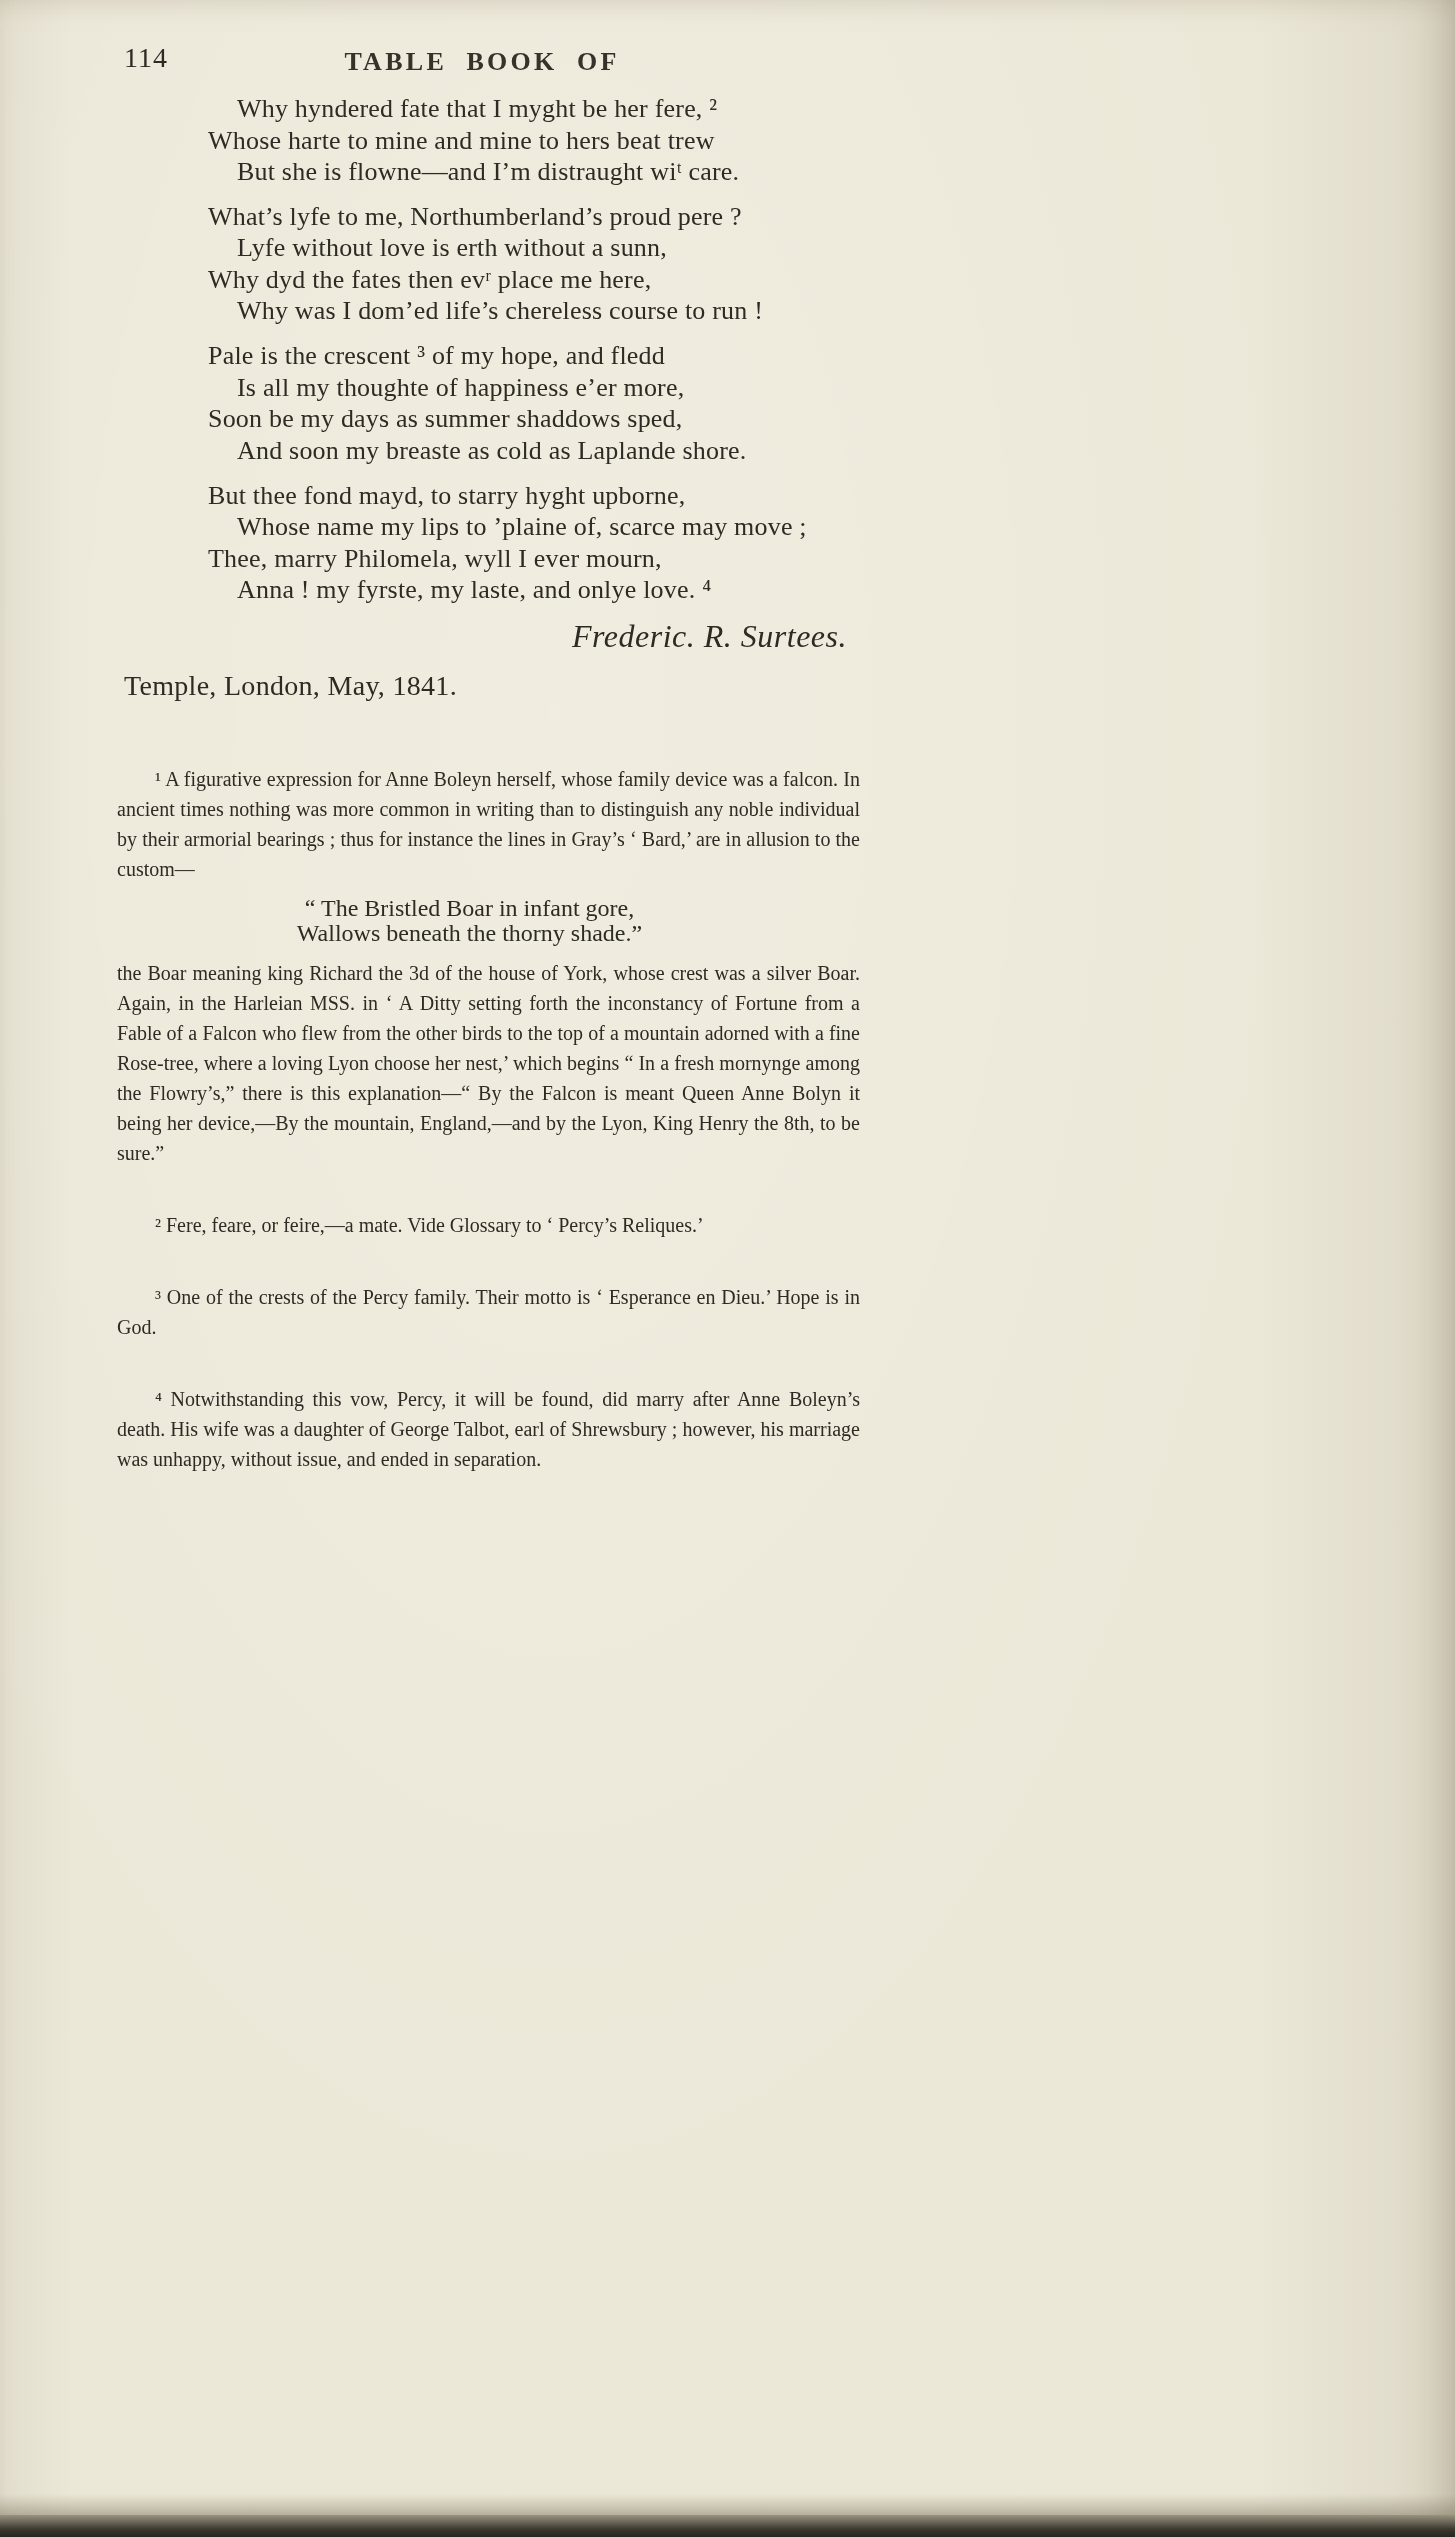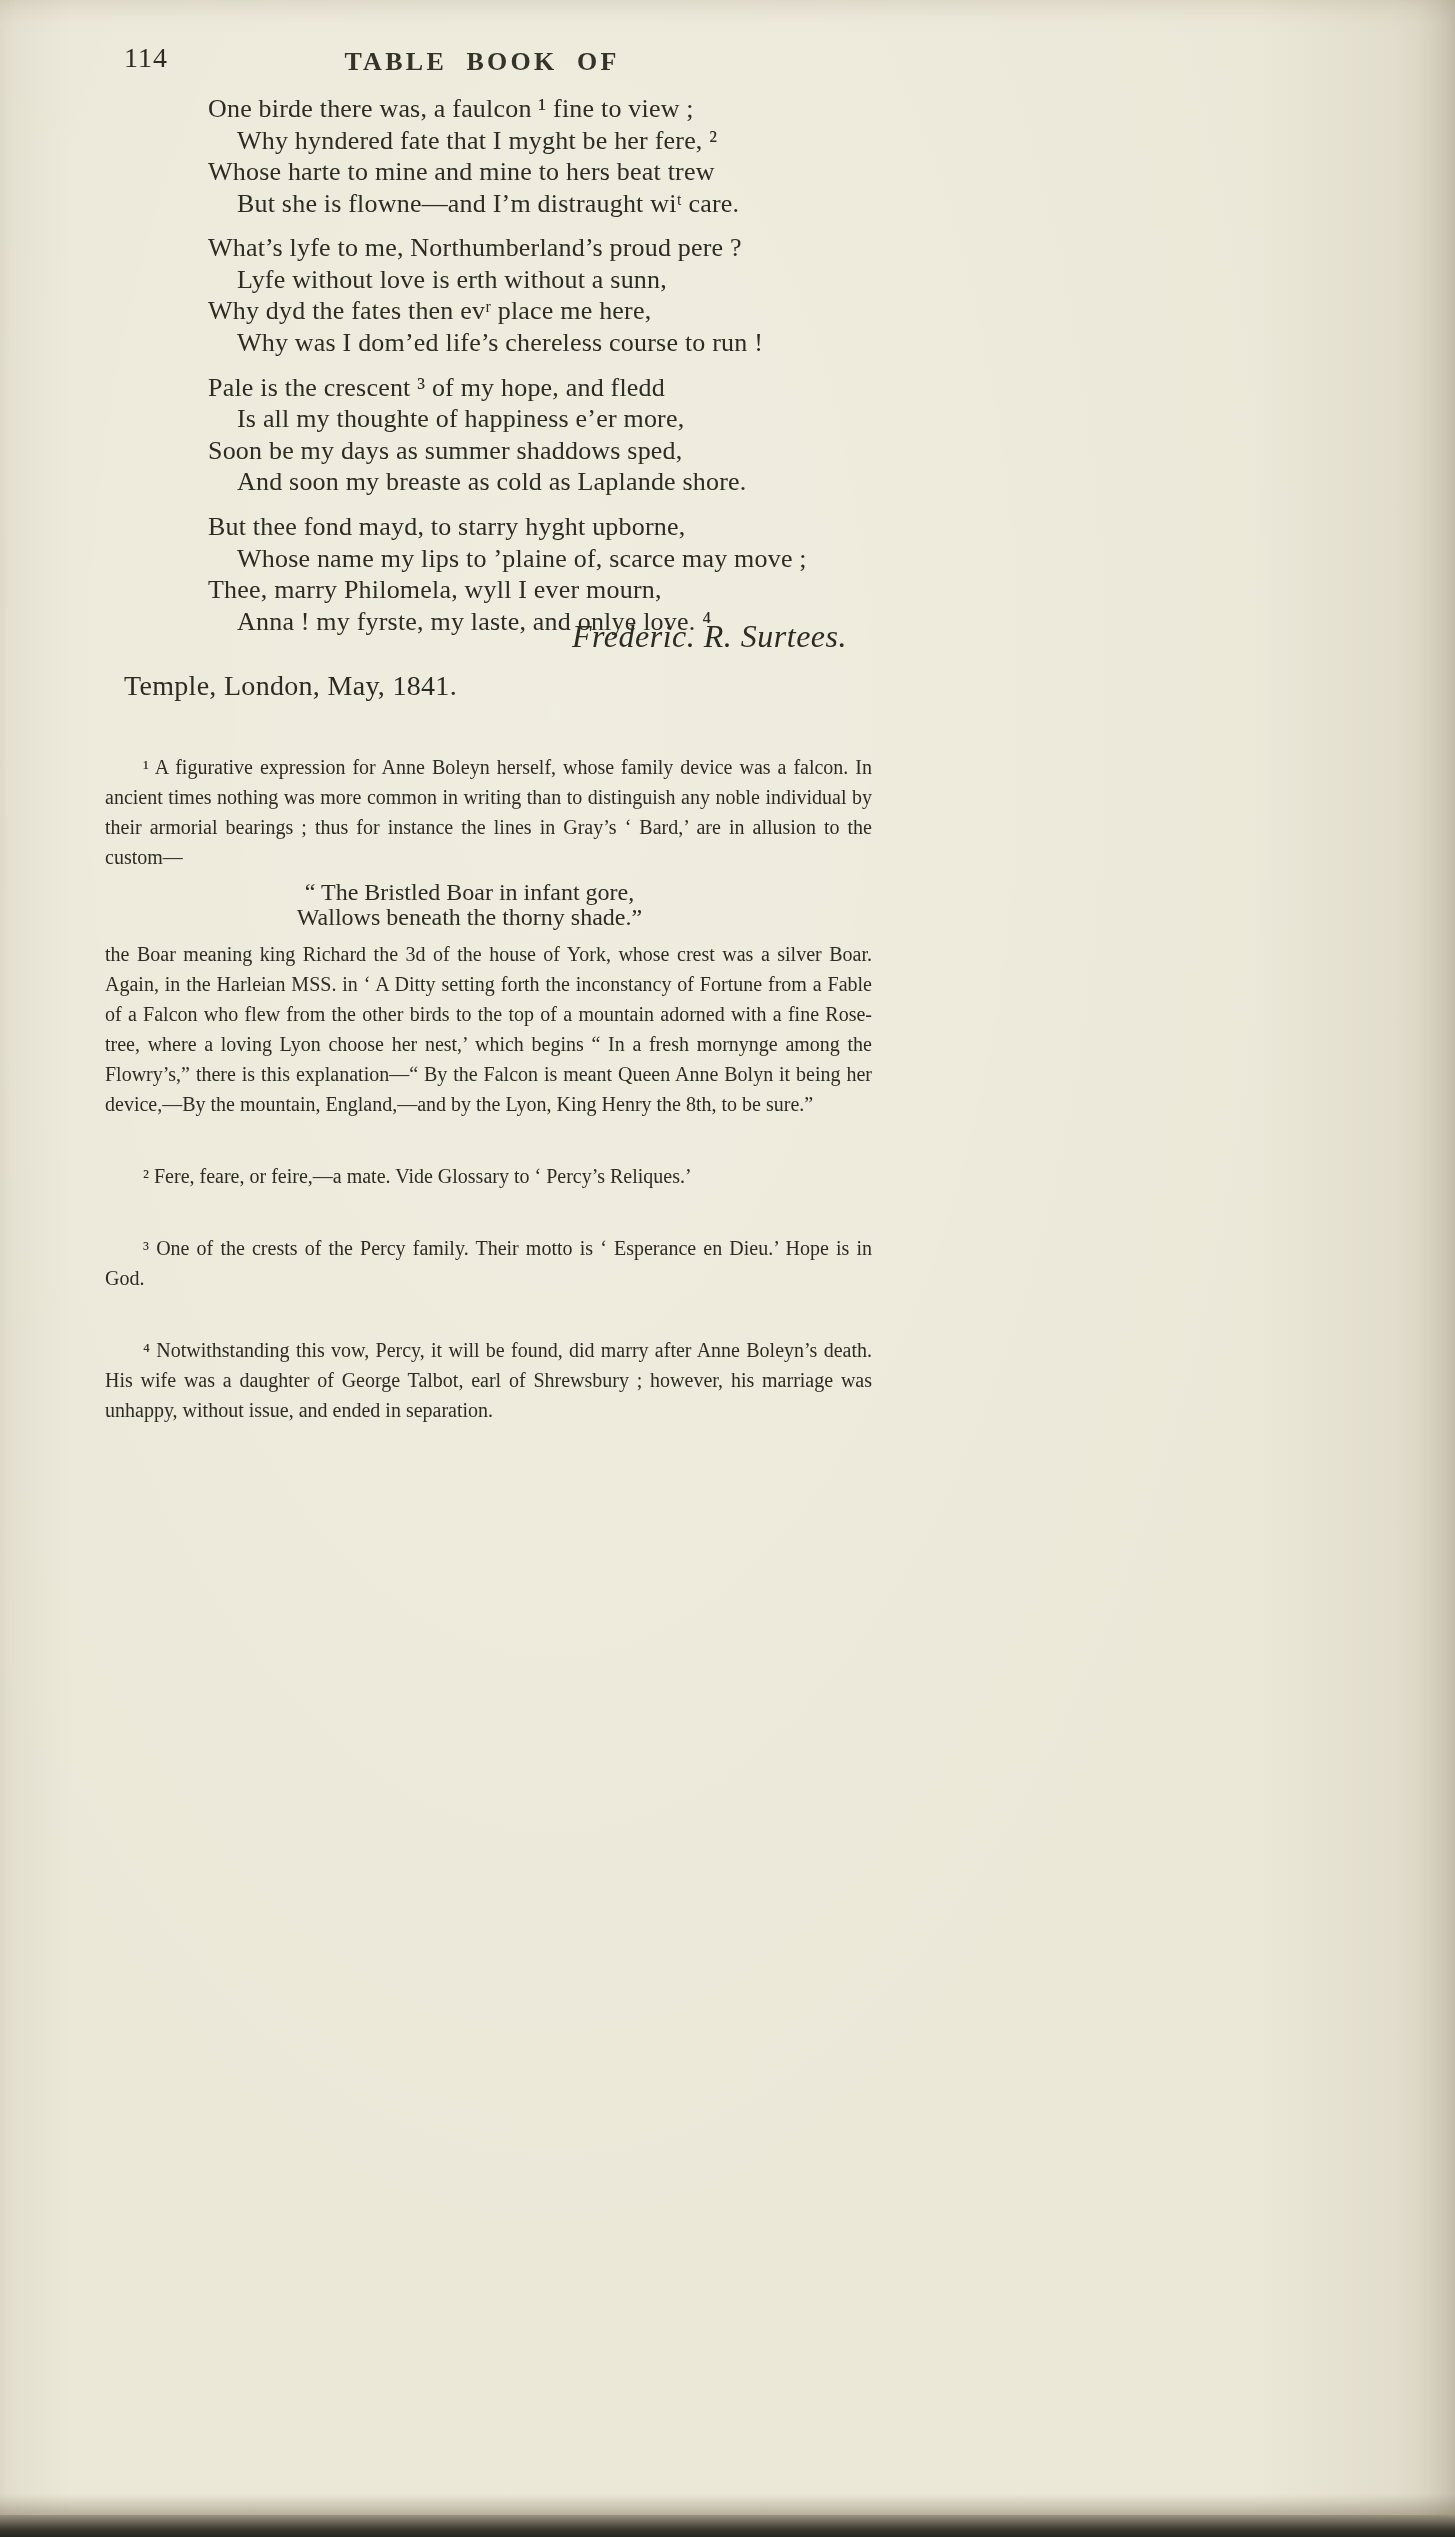--- a/index.html
+++ b/index.html
@@ -53,21 +53,21 @@
     position: absolute; top: 670px; left: 124px;
     font-size: 28px; letter-spacing: 0.3px;
   }
 
   
   .footnotes {
     position: absolute; top: 752px; left: 105px; width: 767px;
     font-size: 20px; line-height: 30px;
     text-align: justify;
   }
-  .fn { margin: 0; text-indent: 38px; }
+  .fn { margin: 12px; text-indent: 38px; }
   .fn.noindent { text-indent: 0; }
   .fn-quote {
     text-align: center; text-indent: 0;
     font-size: 24px; line-height: 25px;
     margin: 7.6px 38px 9.5px 0;
   }
   .fn-gap { margin-top: 42px; }
 
   
   .scan-bottom-fade {
@@ -84,21 +84,20 @@
 
 <div class="page">
 
   <div class="running-head">
     <span class="pagenum">114</span>
     <span class="booktitle">TABLE BOOK OF</span>
   </div>
 
   <div class="poem">
     <div class="stanza">
-      <div class="pline">One birde there was, a faulcon ¹ fine to view ;</div>
       <div class="pline indent">Why hyndered fate that I myght be her fere, ²</div>
       <div class="pline">Whose harte to mine and mine to hers beat trew</div>
       <div class="pline indent">But she is flowne—and I’m distraught wiᵗ care.</div>
     </div>
     <div class="stanza">
       <div class="pline">What’s lyfe to me, Northumberland’s proud pere ?</div>
       <div class="pline indent">Lyfe without love is erth without a sunn,</div>
       <div class="pline">Why dyd the fates then evʳ place me here,</div>
       <div class="pline indent">Why was I dom’ed life’s chereless course to run !</div>
     </div>

